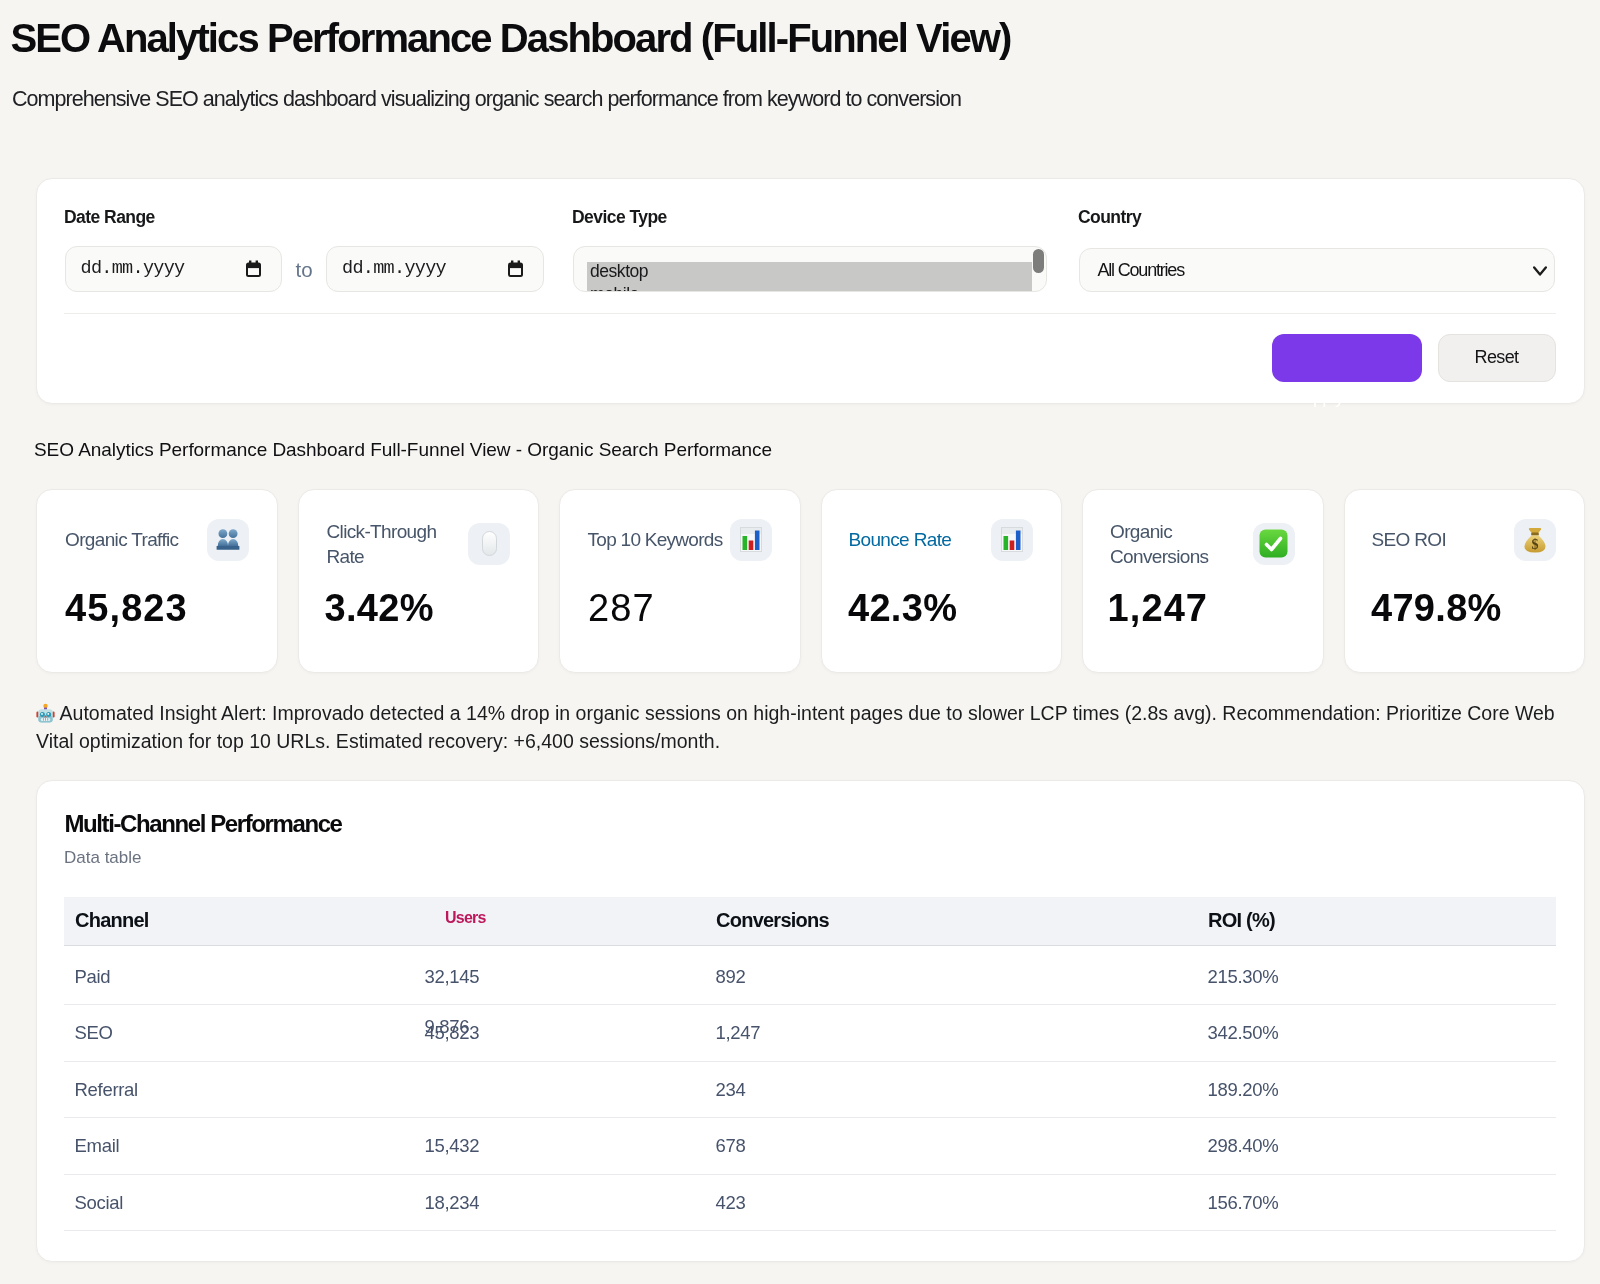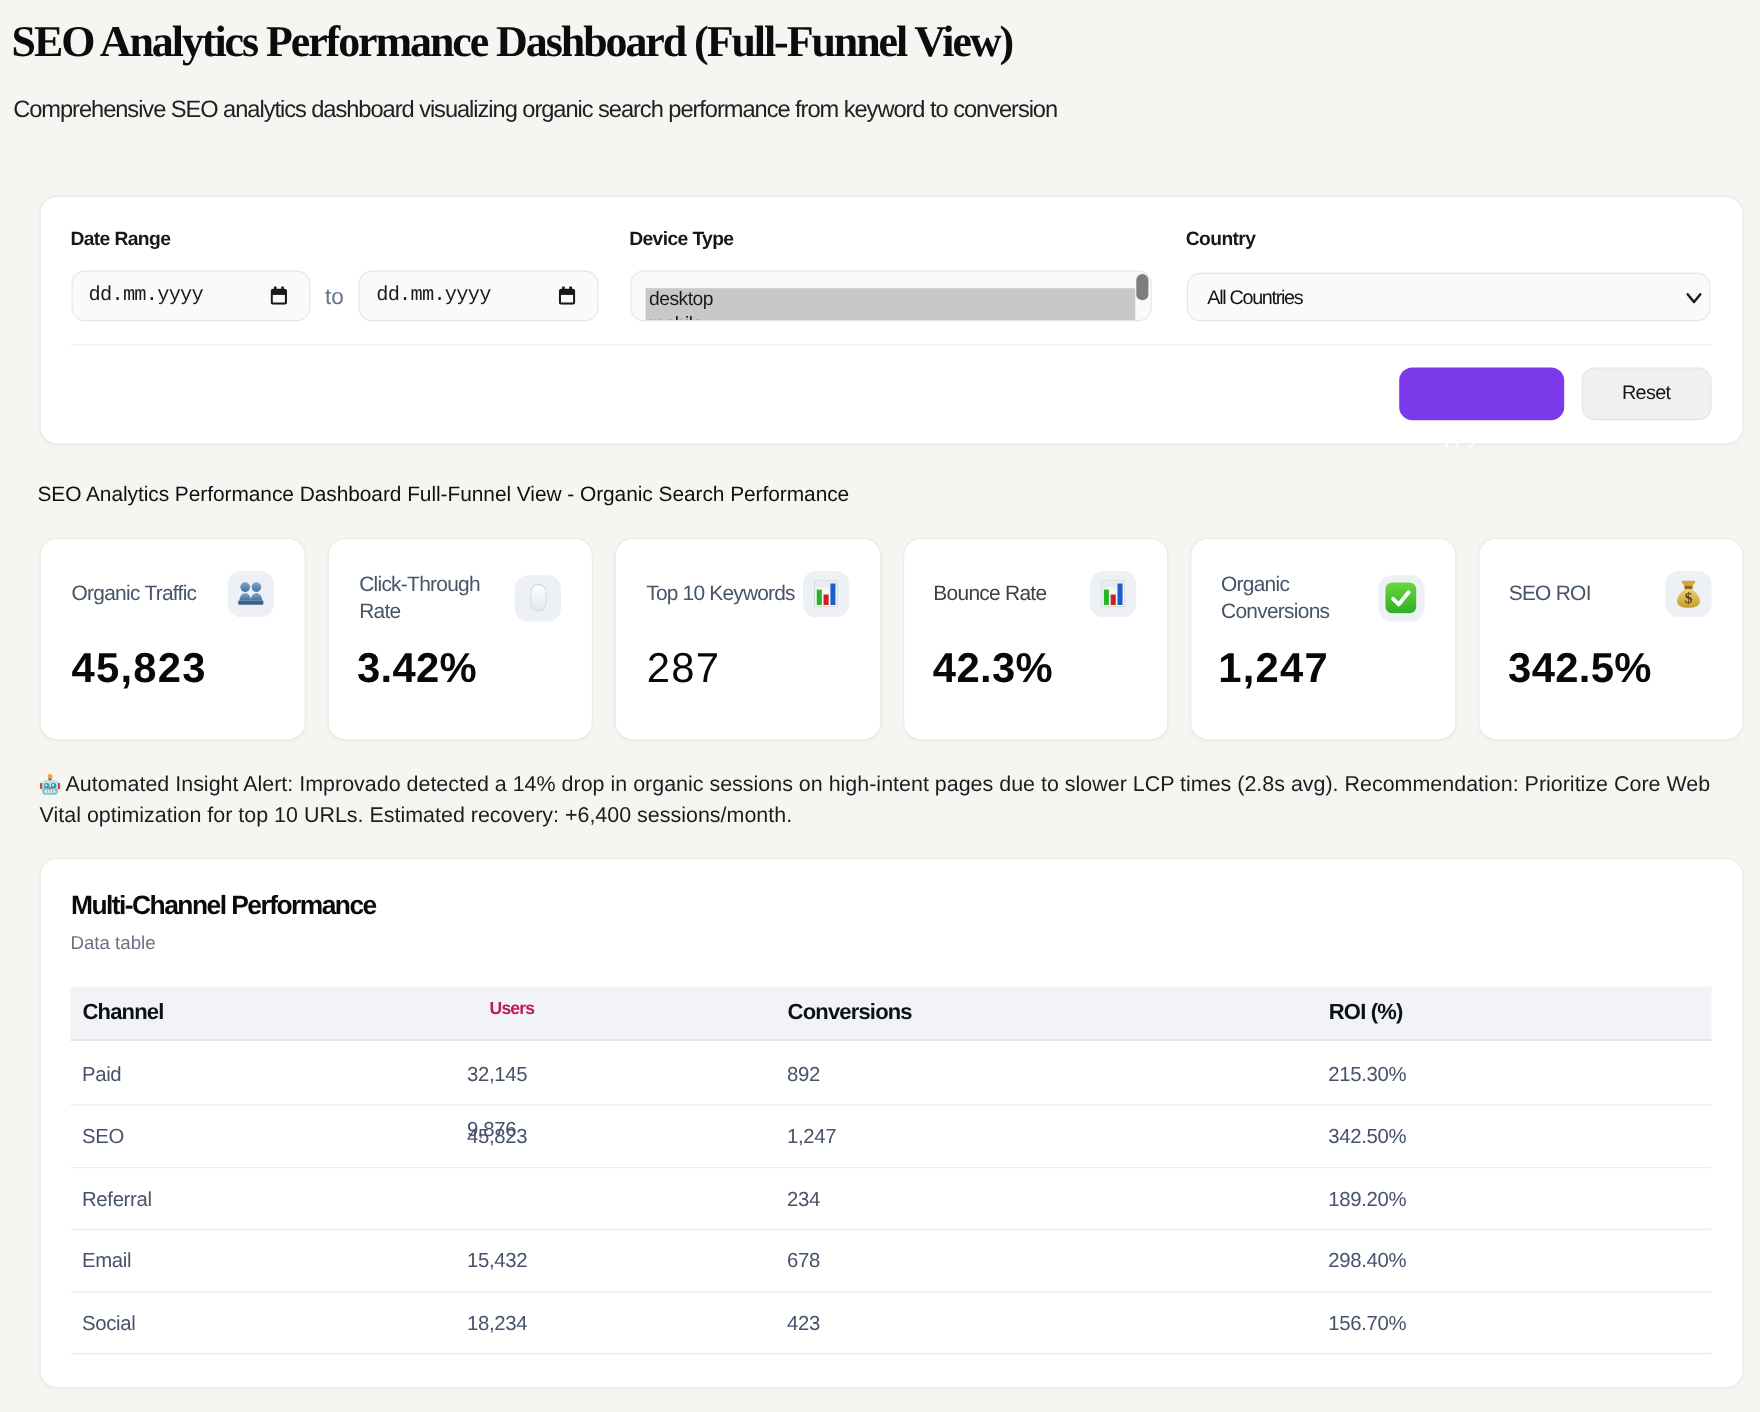--- a/index.html
+++ b/index.html
@@ -15,21 +15,21 @@
   .card {
     position:absolute; background:#fff;
     border:1px solid #eceae7; border-radius:16px;
     box-shadow:0 1px 3px rgba(0,0,0,0.03);
   }
   .t { position:absolute; line-height:1; white-space:nowrap; }
 </style>
 </head>
 <body>
 
-  <div class="t" style="left:10.5px; top:18px; font-size:40px; font-weight:700; letter-spacing:-1.9px; color:#0c0c0e;font-family:Liberation Serif, serif;">SEO Analytics Performance Dashboard (Full-Funnel View)</div>
+  <div class="t" style="left:10.5px; top:18px; font-size:40px; font-weight:700; letter-spacing:-1.9px; color:#0c0c0e;">SEO Analytics Performance Dashboard (Full-Funnel View)</div>
   <div class="t" style="left:12px; top:89.4px; font-size:21.5px; letter-spacing:-0.95px; color:#202124;">Comprehensive SEO analytics dashboard visualizing organic search performance from keyword to conversion</div>
 
   <div class="card" id="filterCard" style="left:36px; top:178px; width:1549px; height:226px;"></div>
   <div class="t" style="left:64px; top:209.2px; font-size:17.5px; font-weight:700; letter-spacing:-0.55px; color:#17181a;">Date Range</div>
   <div class="t" style="left:572px; top:209.2px; font-size:17.5px; font-weight:700; letter-spacing:-0.55px; color:#17181a;">Device Type</div>
   <div class="t" style="left:1078px; top:209.2px; font-size:17.5px; font-weight:700; letter-spacing:-0.55px; color:#17181a;">Country</div>
 
   <div class="abs" style="left:64.5px; top:246px; width:217.5px; height:46px; background:#fafaf8; border:1px solid #e8e6e2; border-radius:12px;"></div>
   <div class="t" style="left:80.5px; top:259.5px; font-family:'Liberation Mono',monospace; font-size:18.5px; letter-spacing:-0.7px; color:#1c1c1e;">dd.mm.yyyy</div>
   <svg class="abs" style="left:246px; top:260px;" width="15" height="17" viewBox="0 0 15 17">
@@ -74,21 +74,21 @@
   <div class="card" style="left:36px; top:489px; width:241.5px; height:184px;"></div>
   <div class="card" style="left:297.5px; top:489px; width:241.5px; height:184px;"></div>
   <div class="card" style="left:559px; top:489px; width:241.5px; height:184px;"></div>
   <div class="card" style="left:820.5px; top:489px; width:241.5px; height:184px;"></div>
   <div class="card" style="left:1082px; top:489px; width:241.5px; height:184px;"></div>
   <div class="card" style="left:1343.5px; top:489px; width:241.5px; height:184px;"></div>
 
   <div class="t mt" style="left:65px; top:527.3px; font-size:19px; letter-spacing:-0.65px; color:#475569; line-height:25px;">Organic Traffic</div>
   <div class="t mt" style="left:326.5px; top:519.3px; font-size:19px; letter-spacing:-0.65px; color:#475569; line-height:25px;">Click-Through<br>Rate</div>
   <div class="t mt" style="left:587.5px; top:527.3px; font-size:19px; letter-spacing:-0.72px; color:#475569; line-height:25px;">Top 10 Keywords</div>
-  <div class="t mt" style="left:848.5px; top:527.3px; font-size:19px; letter-spacing:-0.65px; color:#404040; line-height:25px;">Bounce Rate</div>
+  <div class="t mt" style="left:848.5px; top:527.3px; font-size:19px; letter-spacing:-0.65px; color:#0369a1; line-height:25px;">Bounce Rate</div>
   <div class="t mt" style="left:1110px; top:519.3px; font-size:19px; letter-spacing:-0.65px; color:#475569; line-height:25px;">Organic<br>Conversions</div>
   <div class="t mt" style="left:1371.5px; top:527.3px; font-size:19px; letter-spacing:-0.65px; color:#475569; line-height:25px;">SEO ROI</div>
 
   <div class="abs iconbox" style="left:206.9px; top:518.75px;">
     <svg width="24" height="23" viewBox="0 0 24 23">
       <defs>
         <linearGradient id="pg" x1="0" y1="0" x2="0" y2="1">
         <stop offset="0" stop-color="#7fa8ca"></stop>
           <stop offset="1" stop-color="#44719b"></stop>
       </linearGradient>
@@ -154,21 +154,21 @@
       <path d="M7.6 8.4 L14.4 8.4 Q21.5 14.5 21.5 19.5 Q21.5 25.5 11 25.5 Q0.5 25.5 0.5 19.5 Q0.5 14.5 7.6 8.4 Z" fill="url(#bg1)"></path>
       <text x="11" y="21.6" font-family="Liberation Serif, serif" font-size="14" font-weight="bold" fill="#564312" text-anchor="middle">$</text>
     </svg>
   </div>
 
   <div class="t" style="left:65px; top:589px; font-size:38px; font-weight:700; letter-spacing:1.1px; color:#08080a;">45,823</div>
   <div class="t" style="left:324.5px; top:589px; font-size:38px; font-weight:700; letter-spacing:0.3px; color:#08080a;">3.42%</div>
   <div class="t" style="left:588px; top:589px; font-size:38px; font-weight:400; letter-spacing:1.1px; color:#08080a;">287</div>
   <div class="t" style="left:848px; top:589px; font-size:38px; font-weight:700; letter-spacing:0.3px; color:#08080a;">42.3%</div>
   <div class="t" style="left:1107.5px; top:589px; font-size:38px; font-weight:700; letter-spacing:1.1px; color:#08080a;">1,247</div>
-  <div class="t" style="left:1371px; top:589px; font-size:38px; font-weight:700; letter-spacing:0.3px; color:#08080a;">342.5%</div>
+  <div class="t" style="left:1371px; top:589px; font-size:38px; font-weight:700; letter-spacing:0.3px; color:#08080a;">479.8%</div>
 
   <svg class="abs" style="left:35.8px; top:702.9px;" width="19" height="20" viewBox="0 0 19 20">
     <circle cx="9.5" cy="2.9" r="2.2" fill="#f5a623"></circle>
     <rect x="8" y="4.6" width="3" height="2.2" fill="#7b52ab"></rect>
     <rect x="0.4" y="8.5" width="2.4" height="6" rx="1.2" fill="#cf4030"></rect>
     <rect x="16.2" y="8.5" width="2.4" height="6" rx="1.2" fill="#cf4030"></rect>
     <rect x="2.3" y="6.3" width="14.4" height="13.2" rx="3.2" fill="#bfe0e4"></rect>
     <rect x="2.3" y="12.6" width="14.4" height="6.9" rx="3.2" fill="#8fc3cf"></rect>
     <circle cx="6.4" cy="11.4" r="2.5" fill="#2e9ab5"></circle>
     <circle cx="12.7" cy="11.4" r="2.5" fill="#2e9ab5"></circle>

